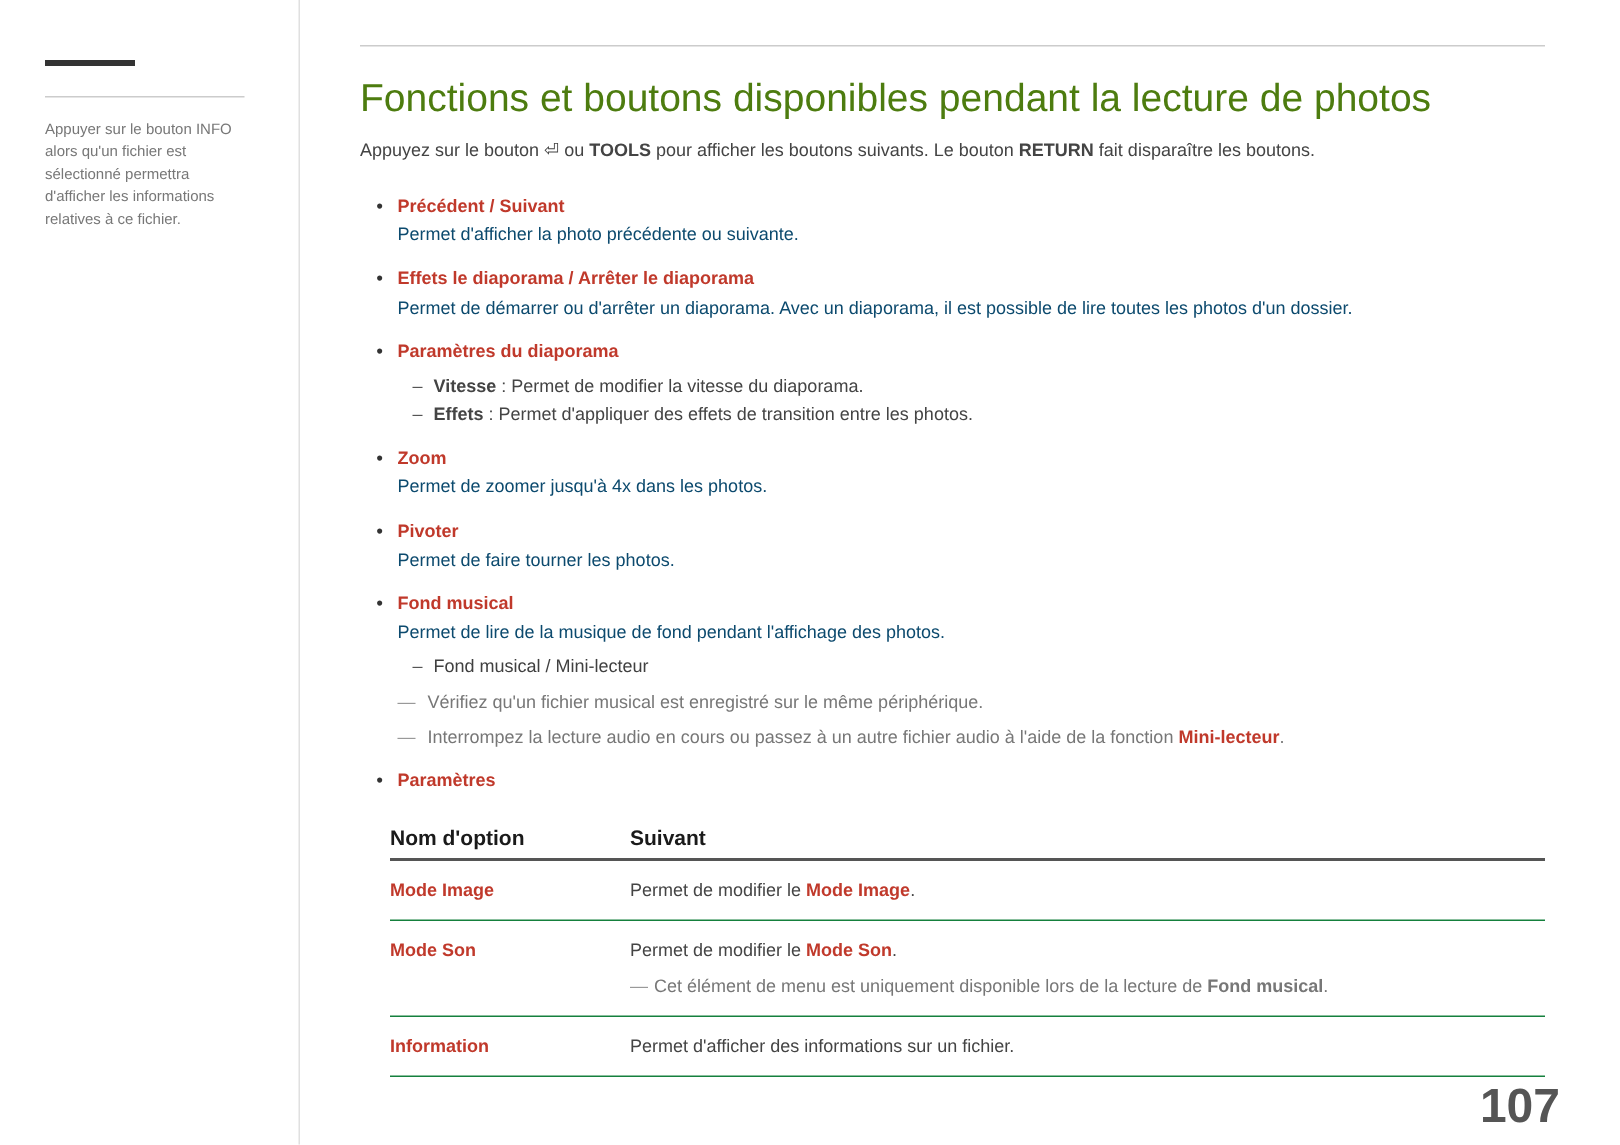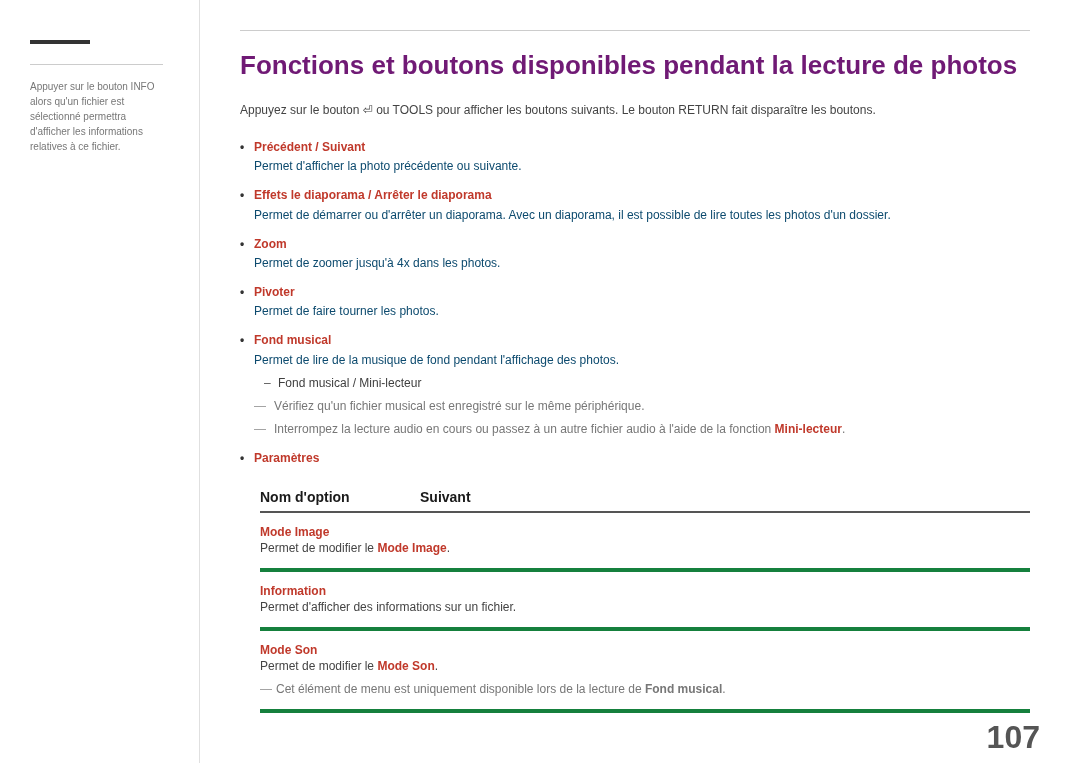--- a/index.html
+++ b/index.html
@@ -51,42 +51,42 @@
     }
 
     .top-divider {
       border: none;
       border-top: 1px solid #ccc;
       margin-bottom: 18px;
     }
 
     .page-title {
       font-size: 26px;
-      font-weight: bold;
-      color: #701a75;
-      margin-bottom: 18px;
+      font-weight: normal;
+      color: #4d7c0f;
+      margin-bottom: 8px;
       line-height: 1.3;
     }
 
     .intro-text {
       font-size: 12px;
       color: #444;
       margin-bottom: 18px;
       line-height: 1.6;
     }
 
     .intro-text .bold {
-      font-weight: normal;
+      font-weight: bold;
     }
 
     
     .bullet-list {
       list-style: none;
       padding: 0;
-      margin: 0;
+      margin: 11px;
     }
 
     .bullet-list > li {
       margin-bottom: 10px;
       font-size: 12px;
       line-height: 1.6;
       color: #444;
       padding-left: 14px;
       position: relative;
     }
@@ -183,24 +183,23 @@
 
     .table-header-actions {
       flex: 1;
       font-size: 14px;
       font-weight: bold;
       color: #1a1a1a;
     }
 
     .table-row {
       display: flex;
-      border-bottom: 4px solid #15803d;
+      border-bottom: 1px solid #15803d;
       padding: 10px 0;
       align-items: flex-start;
-      flex-direction: column;
     }
 
     .table-cell-option {
       width: 160px;
       font-size: 12px;
       font-weight: bold;
       color: #c0392b;
       padding-top: 2px;
     }
 
@@ -276,20 +275,27 @@
       <li>
         <span class="item-title">Précédent / Suivant</span><br>
         <span class="item-desc">Permet d'afficher la photo précédente ou suivante.</span>
       </li>
 
       <li>
         <span class="item-title">Effets le diaporama / Arrêter le diaporama</span><br>
         <span class="item-desc">Permet de démarrer ou d'arrêter un diaporama. Avec un diaporama, il est possible de lire toutes les photos d'un dossier.</span>
       </li>
 
+      <li>
+        <span class="item-title">Paramètres du diaporama</span>
+        <ul class="sub-list">
+          <li><span class="bold">Vitesse</span> : Permet de modifier la vitesse du diaporama.</li>
+          <li><span class="bold">Effets</span> : Permet d'appliquer des effets de transition entre les photos.</li>
+        </ul>
+      </li>
 
       <li>
         <span class="item-title">Zoom</span><br>
         <span class="item-desc">Permet de zoomer jusqu'à 4x dans les photos.</span>
       </li>
 
       <li>
         <span class="item-title">Pivoter</span><br>
         <span class="item-desc">Permet de faire tourner les photos.</span>
       </li>
@@ -317,31 +323,31 @@
       </div>
 
       <div class="table-row">
         <div class="table-cell-option">Mode Image</div>
         <div class="table-cell-action">
           Permet de modifier le <span class="red">Mode Image</span>.
         </div>
       </div>
 
       <div class="table-row">
-        <div class="table-cell-option">Information</div>
-        <div class="table-cell-action">
-          Permet d'afficher des informations sur un fichier.
-        </div>
-      </div>
-
-      <div class="table-row">
         <div class="table-cell-option">Mode Son</div>
         <div class="table-cell-action">
           Permet de modifier le <span class="red">Mode Son</span>.<br>
           <div class="mode-son-note">Cet élément de menu est uniquement disponible lors de la lecture de <span class="bold">Fond musical</span>.</div>
         </div>
       </div>
+
+      <div class="table-row">
+        <div class="table-cell-option">Information</div>
+        <div class="table-cell-action">
+          Permet d'afficher des informations sur un fichier.
+        </div>
+      </div>
     </div>
 
   </div>
 </div>
 
 <div class="page-number">107</div>
 
 </body></html>

